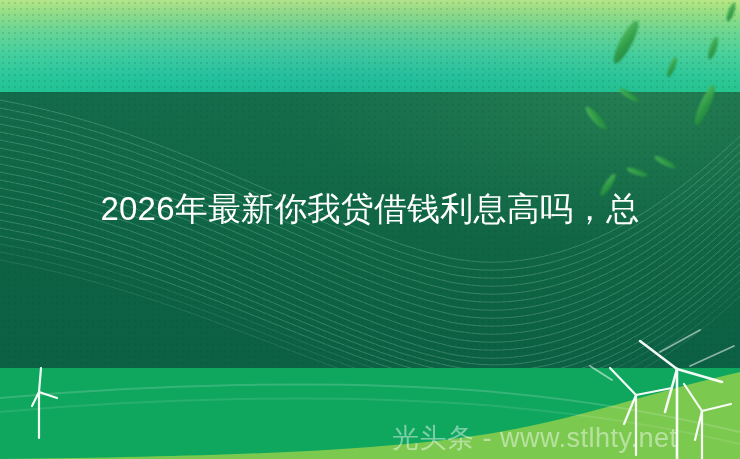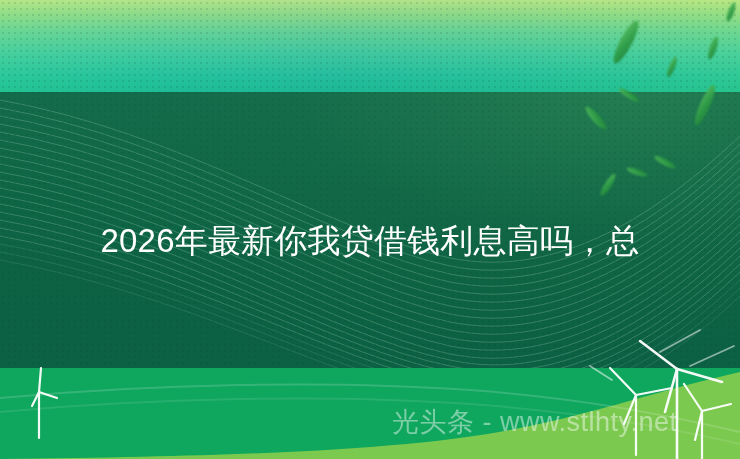--- a/index.html
+++ b/index.html
@@ -133,37 +133,36 @@
   }
 
   
   .title-wrap {
     position: absolute;
     left: 0;
     top: 184px;
     width: 740px;
     text-align: center;
     z-index: 6;
-    margin-top: 32px;
   }
   .title-line {
     display: block;
     color: #ffffff;
     font-size: 33px;
     line-height: 50px;
     letter-spacing: 0.2px;
     font-weight: 400;
     white-space: nowrap;
   }
 
   
   .watermark {
     position: absolute;
     left: 392px;
-    top: 405px;
+    top: 421px;
     font-size: 27px;
     line-height: 34px;
     color: rgba(255,255,255,0.45);
     white-space: nowrap;
     letter-spacing: 0.5px;
     z-index: 7;
   }
 </style>
 </head>
 <body>

